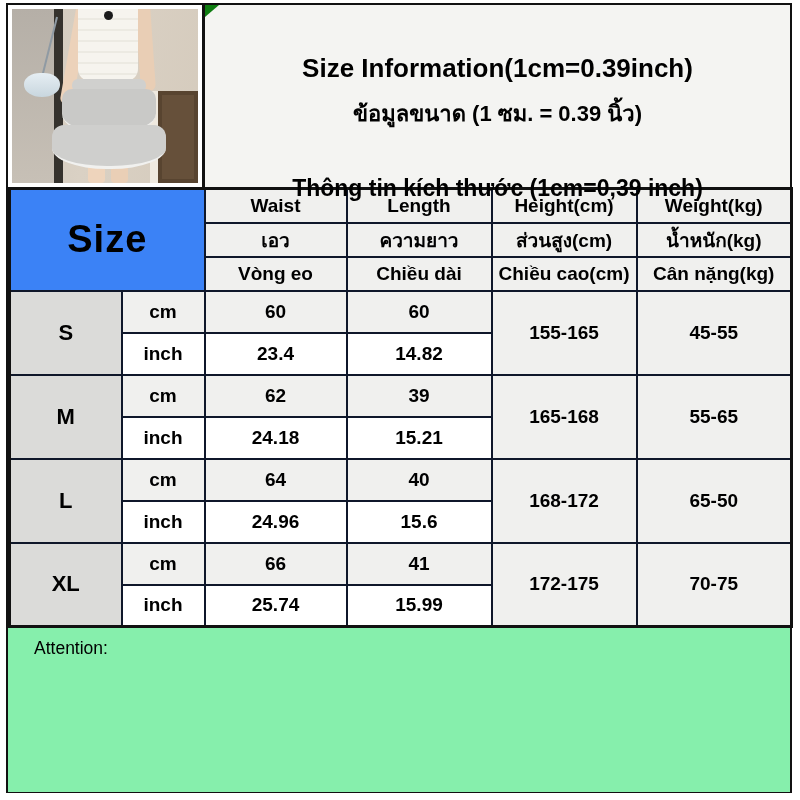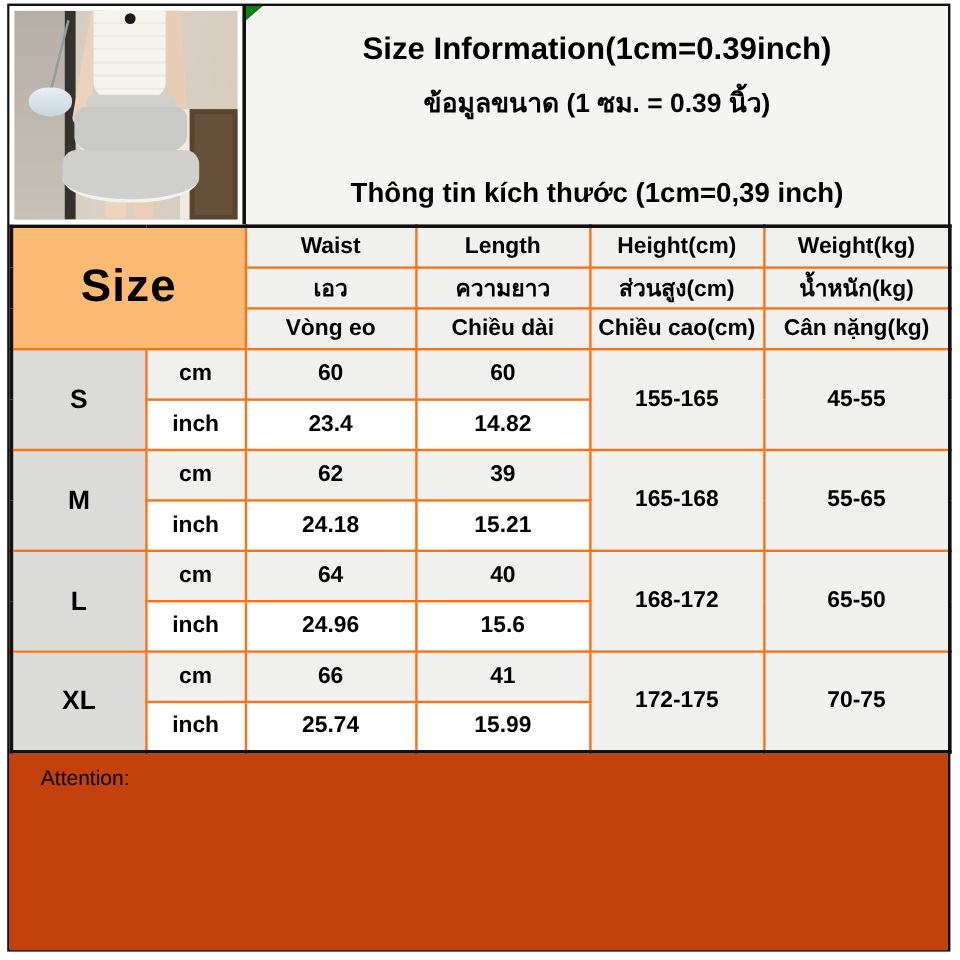--- a/index.html
+++ b/index.html
@@ -50,45 +50,45 @@
   .ph-tier2 { position:absolute; left:40px; top:116px; width:114px; height:44px;
     background:#cfcfcd; border-radius:12px 12px 48% 48%; border-bottom:3px solid #f1f1ef; }
   .ph-leg-l { position:absolute; left:76px; top:152px; width:17px; height:22px;
     background:#eed4bc; border-radius:4px; }
   .ph-leg-r { position:absolute; left:99px; top:152px; width:17px; height:22px;
     background:#eacfb6; border-radius:4px; }
 
   .green-corner { position:absolute; left:197px; top:0; width:0; height:0;
     border-top:12px solid #0f7d12; border-right:14px solid transparent; }
 
-  .title-cell { flex:1; text-align:center; padding-top:20px; font-weight:bold; }
+  .title-cell { flex:1; text-align:center; padding-top:48px; font-weight:bold; }
   .t-en { font-size:26px; margin-bottom:9px; letter-spacing:0; }
   .t-th { font-size:22px; margin-bottom:9px;margin-top:12px; }
   .t-vi { font-size:23px;margin-top:44px; }
 
   
   table.size-table {
     width:100%; border-collapse:collapse; table-layout:fixed;
     border:3px solid #111111; font-weight:bold;
   }
   table.size-table td {
-    border:2px solid #f97316; text-align:center; vertical-align:middle;
+    border:2px solid #0f172a; text-align:center; vertical-align:middle;
     padding:0; overflow:hidden; white-space:nowrap;
   }
   tr.hrow { height:34px; font-size:19px; }
   tr.drow { height:42px; font-size:19px; }
-  td.sizecell { background:#fdba74; font-size:38px; letter-spacing:1px; }
+  td.sizecell { background:#3b82f6; font-size:38px; letter-spacing:1px; }
   td.szlabel  { background:#dbdbd9; font-size:22px; }
   td.light { background:#f0f0ee; }
   td.white { background:#ffffff;margin-top:24px; }
 
   
   .attention {
     padding:7px 26px 0 26px; font-size:17.5px; line-height:1.55;
-    background:#c2410c; height:164px; font-weight:normal;
+    background:#86efac; height:164px; font-weight:normal;
   }
 </style>
 </head>
 <body>
 
 <div class="frame">
 
   <div class="top">
     <div class="photo-cell">
       <div class="photo">

